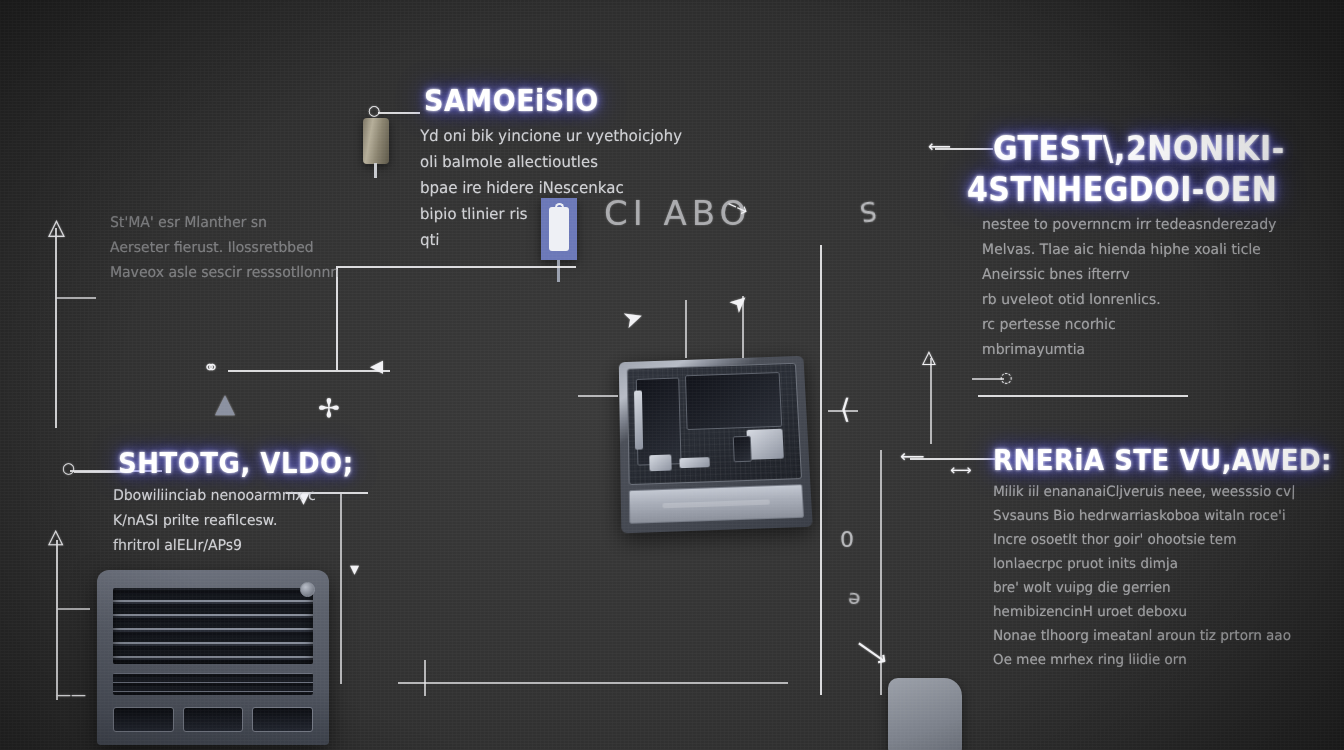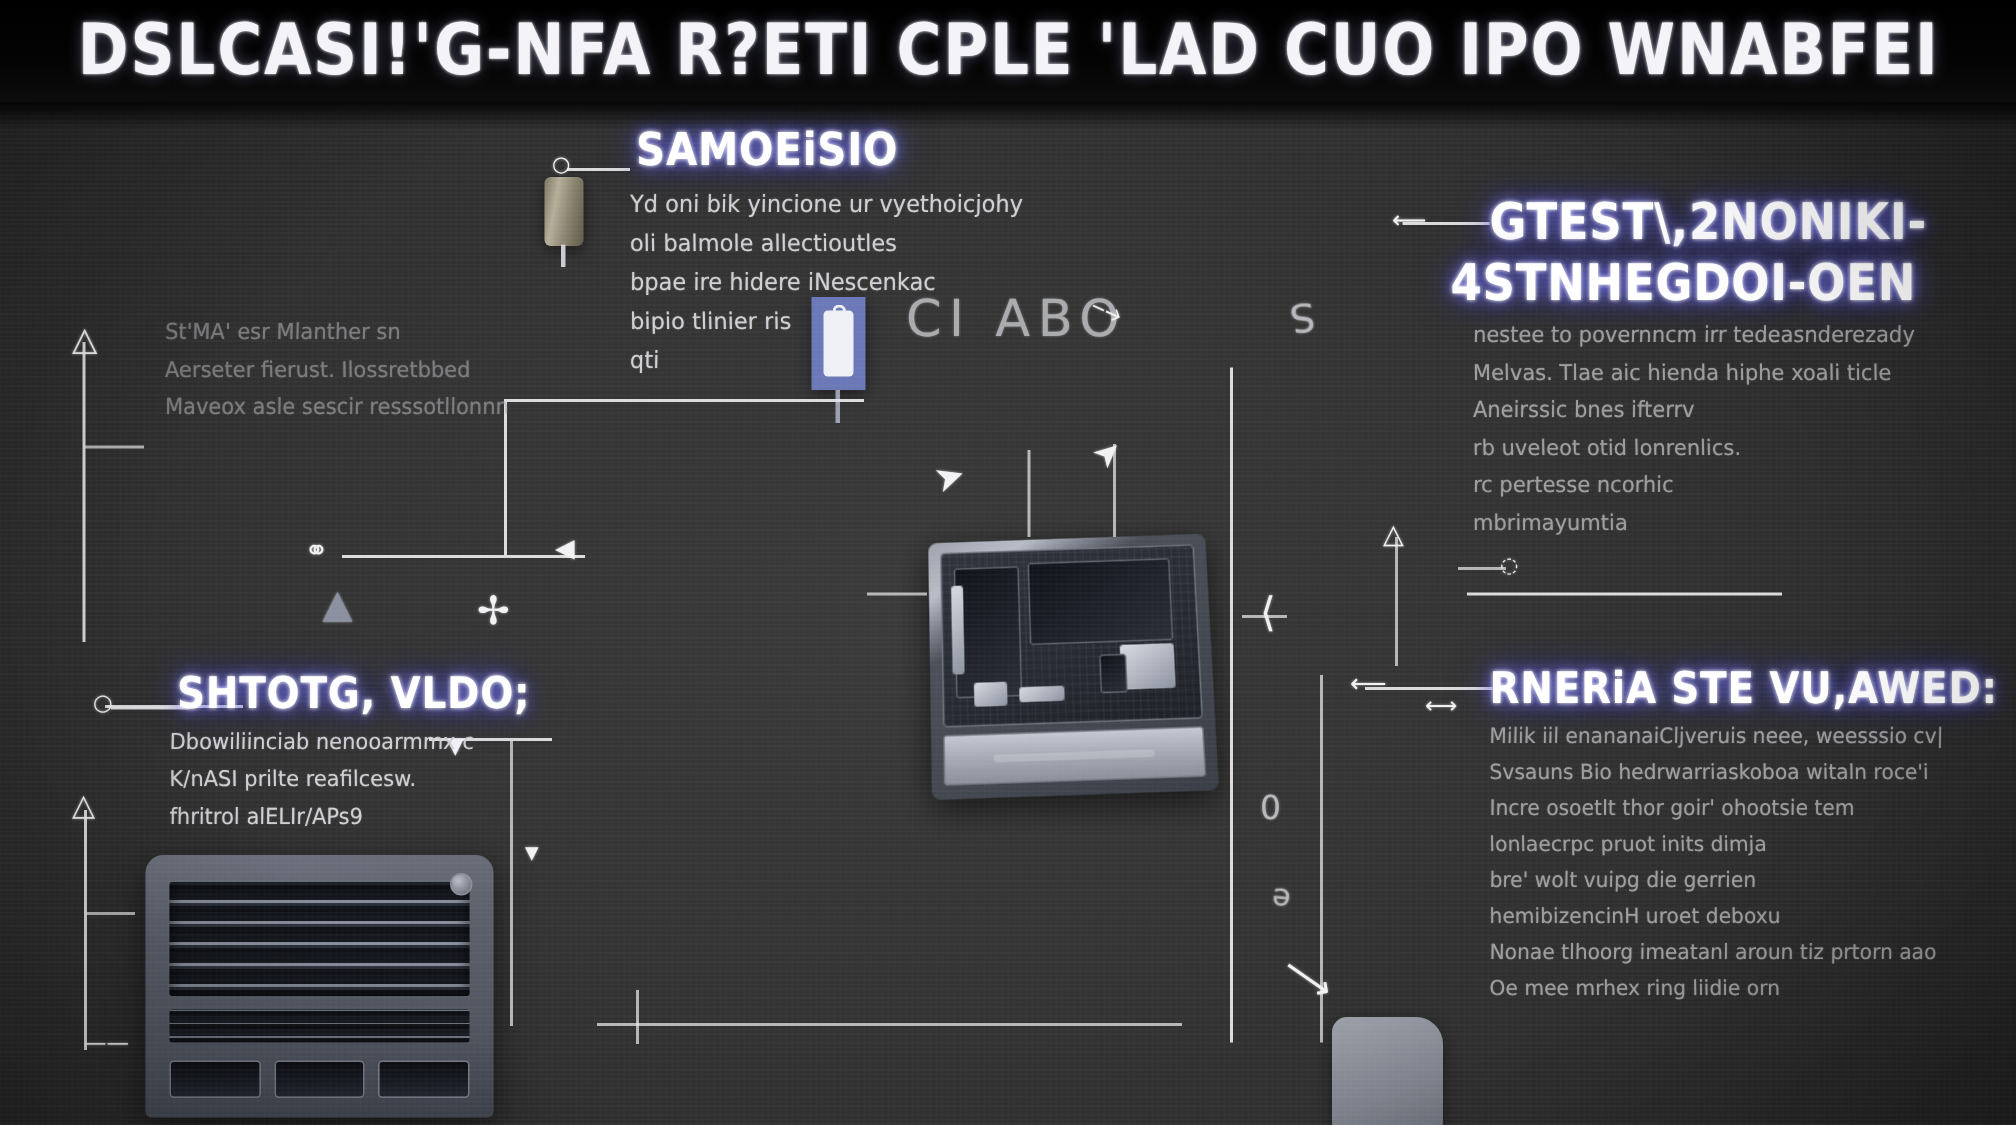--- a/index.html
+++ b/index.html
@@ -254,23 +254,20 @@
     background-image:
       repeating-linear-gradient(0deg, rgba(255,255,255,.5) 0 1px, rgba(0,0,0,0) 1px 3px),
       repeating-linear-gradient(90deg, rgba(255,255,255,.4) 0 1px, rgba(0,0,0,0) 1px 4px);
   }
 </style>
 </head>
 <body>
 
 <div id="stage">
 
-  <div class="title-band">
-    <div class="title-text">DSLCASI!'G-NFA R?ETI CPLE 'LAD CUO IPO WNABFEI</div>
-  </div>
 
   <div class="rule v" style="left:55px; top:228px; height:200px;"></div>
   <div class="glyph" style="left:48px; top:216px; font-size:22px;">△</div>
   <div class="rule h thin" style="left:56px; top:297px; width:40px;"></div>
 
   <div class="rule v" style="left:56px; top:540px; height:160px;"></div>
   <div class="glyph" style="left:48px; top:526px; font-size:20px;">△</div>
   <div class="rule h thin" style="left:57px; top:608px; width:33px;"></div>
   <div class="glyph" style="left:56px; top:688px; font-size:15px;">——</div>
 

